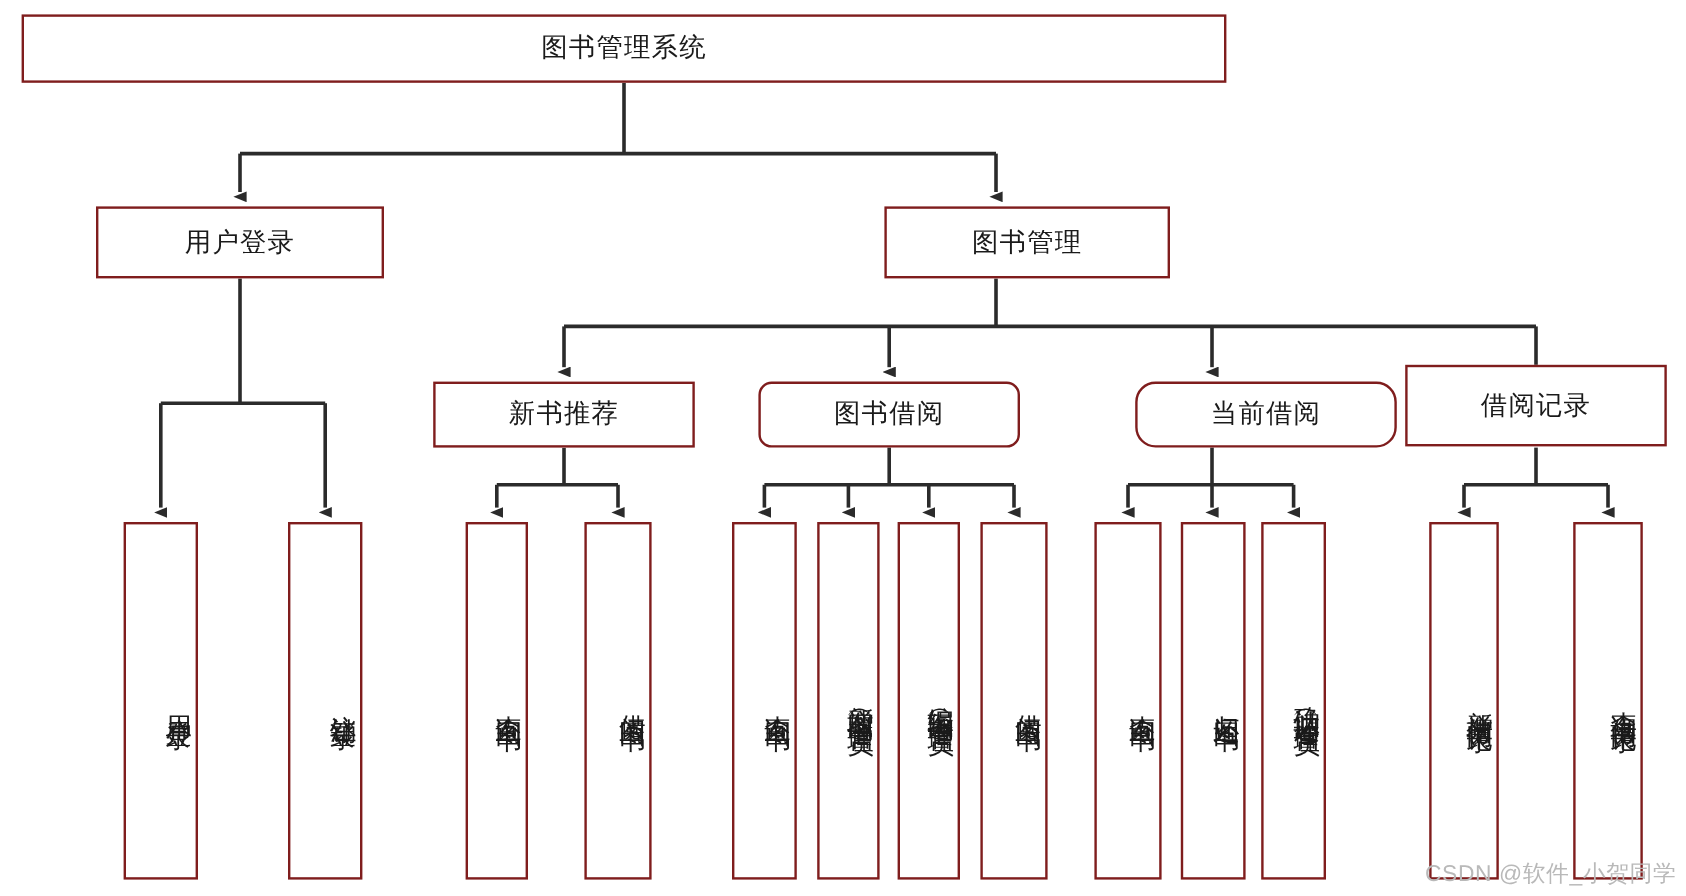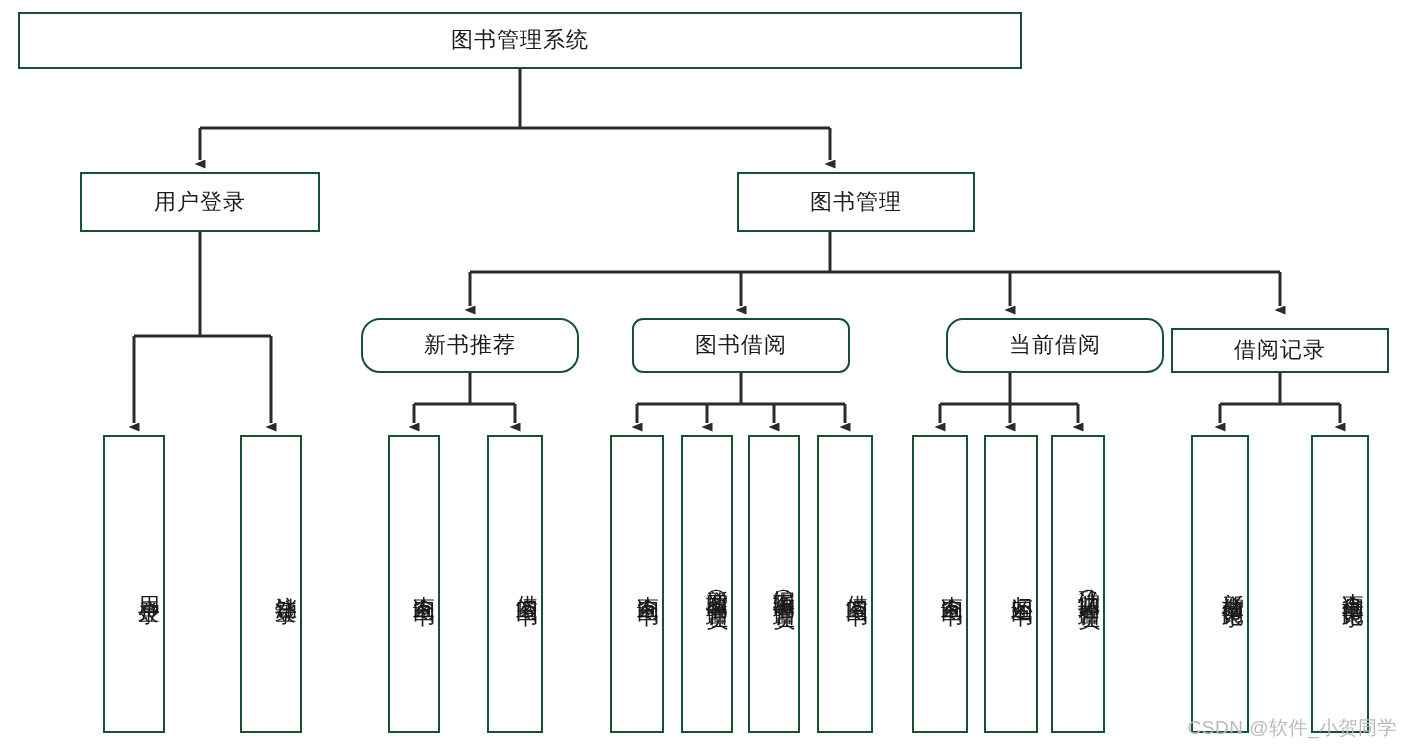--- a/index.html
+++ b/index.html
@@ -21,21 +21,21 @@
     position: absolute;
     left: 0;
     top: 0;
     width: 1405px;
     height: 747px;
     pointer-events: none;
   }
   .node {
     position: absolute;
     box-sizing: border-box;
-    border: 2px solid #14532d;
+    border: 2px solid #7f1d1d;
     background: #ffffff;
     color: #1a1a1a;
     display: flex;
     align-items: center;
     justify-content: center;
     text-align: center;
   }
   .node.horiz {
     font-size: 22px;
     letter-spacing: 1px;
@@ -128,30 +128,30 @@
     <span>图书管理系统</span>
   </div>
 
   <div class="node horiz" style="left:80px; top:172px; width:240px; height:60px;">
     <span>用户登录</span>
   </div>
   <div class="node horiz" style="left:737px; top:172px; width:238px; height:60px;">
     <span>图书管理</span>
   </div>
 
-  <div class="node horiz" style="left:361px; top:318px; width:218px; height:55px;border-radius:19px;">
+  <div class="node horiz" style="left:361px; top:318px; width:218px; height:55px;">
     <span>新书推荐</span>
   </div>
   <div class="node horiz" style="left:632px; top:318px; width:218px; height:55px;border-radius:11px;">
     <span>图书借阅</span>
   </div>
   <div class="node horiz" style="left:946px; top:318px; width:218px; height:55px;border-radius:17px;">
     <span>当前借阅</span>
   </div>
-  <div class="node horiz" style="left:1171px; top:328px; width:218px; height:45px;">
+  <div class="node horiz" style="left:1171px; top:304px; width:218px; height:68px;">
     <span>借阅记录</span>
   </div>
 
   <div class="node vert" style="left:103px; top:435px; width:62px; height:298px;">
     <span class="vtext">用户登录</span>
   </div>
   <div class="node vert" style="left:240px; top:435px; width:62px; height:298px;">
     <span class="vtext">注销登录</span>
   </div>
 

